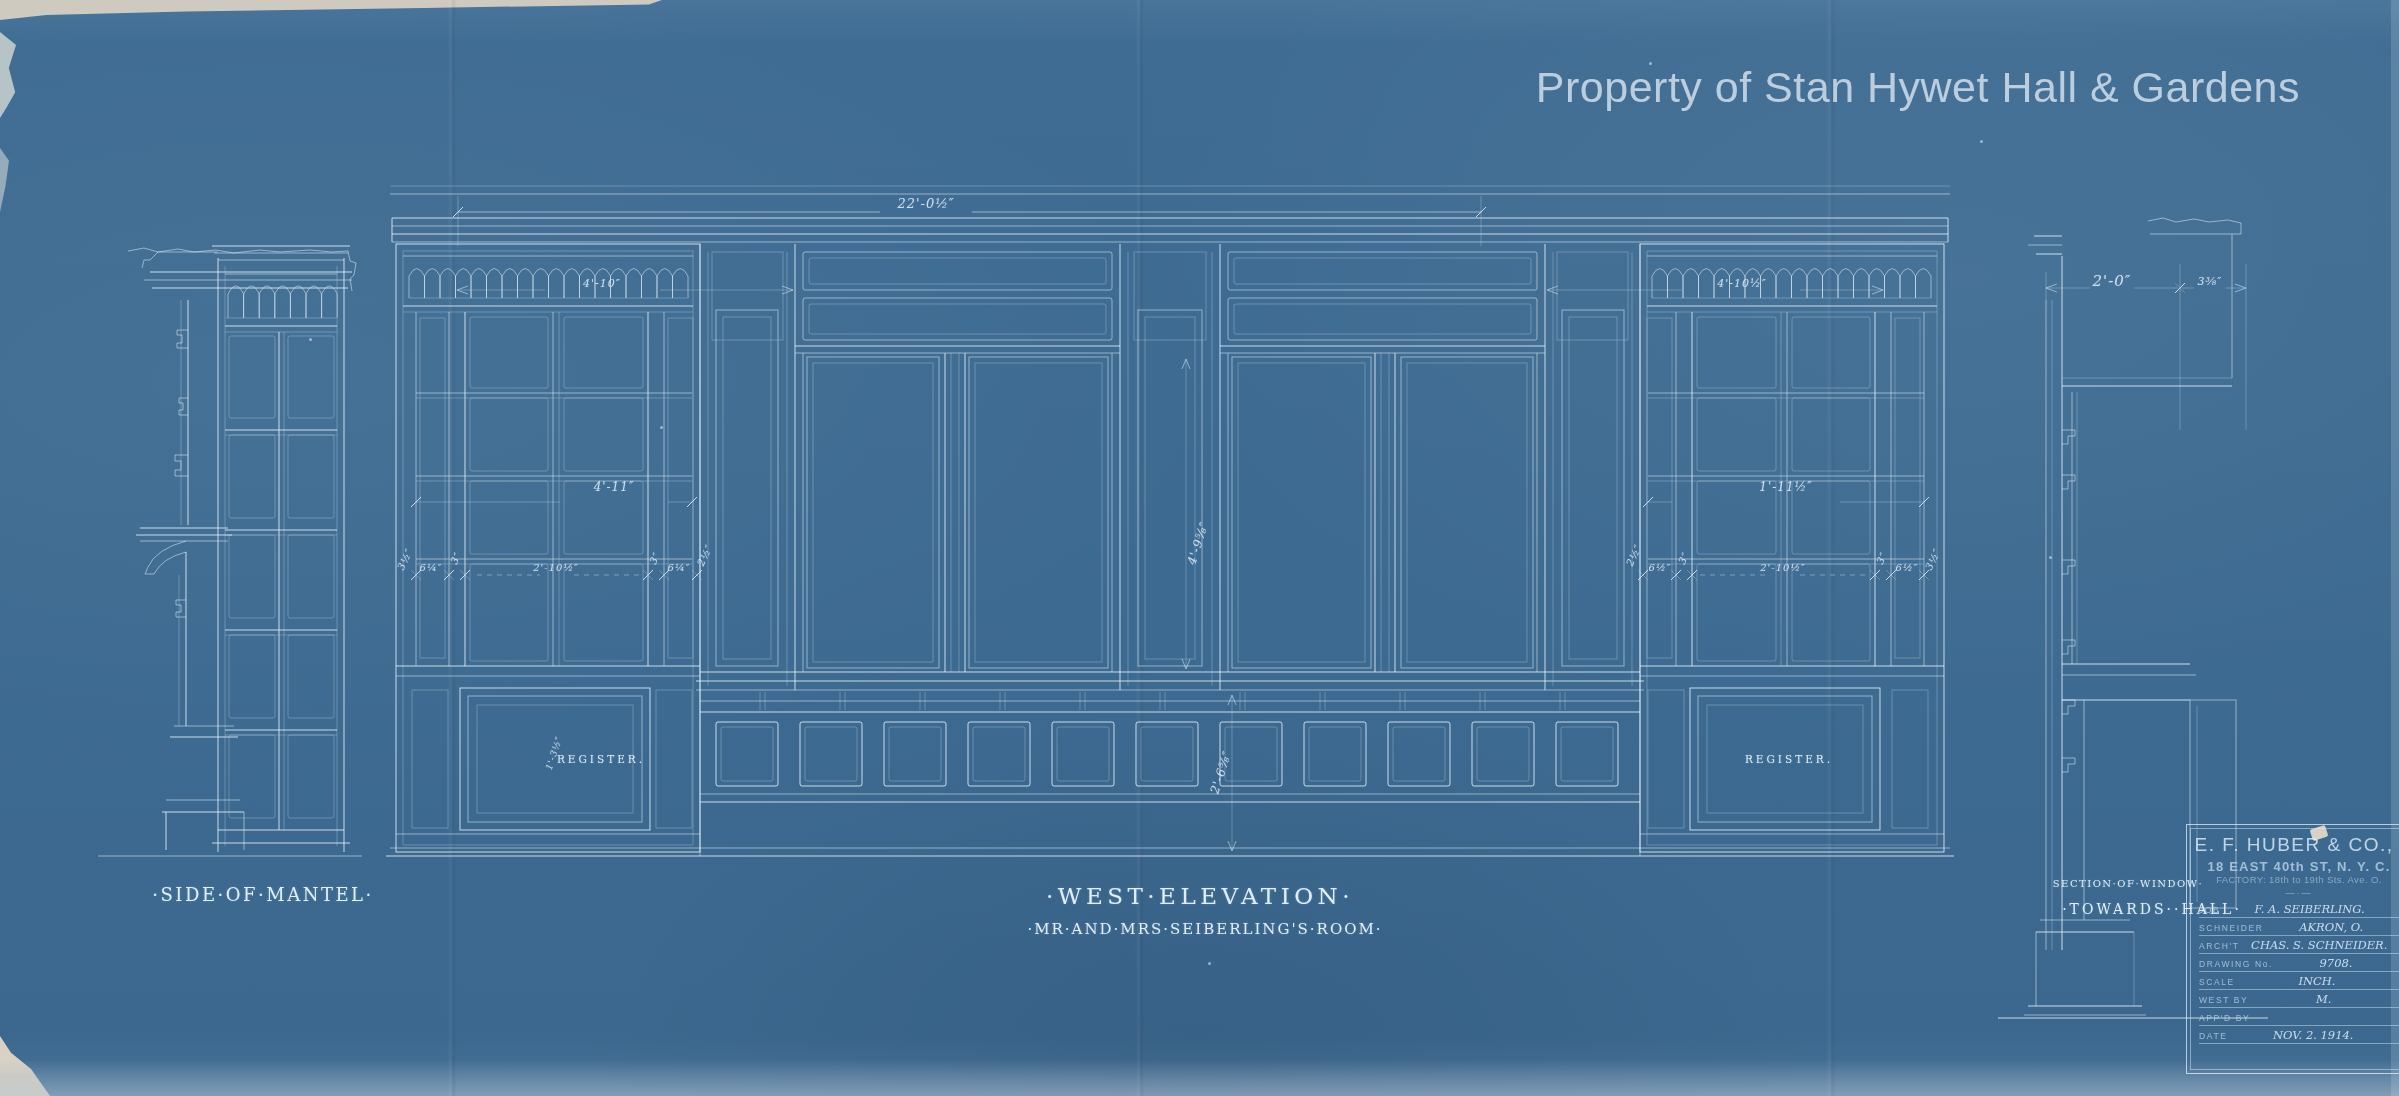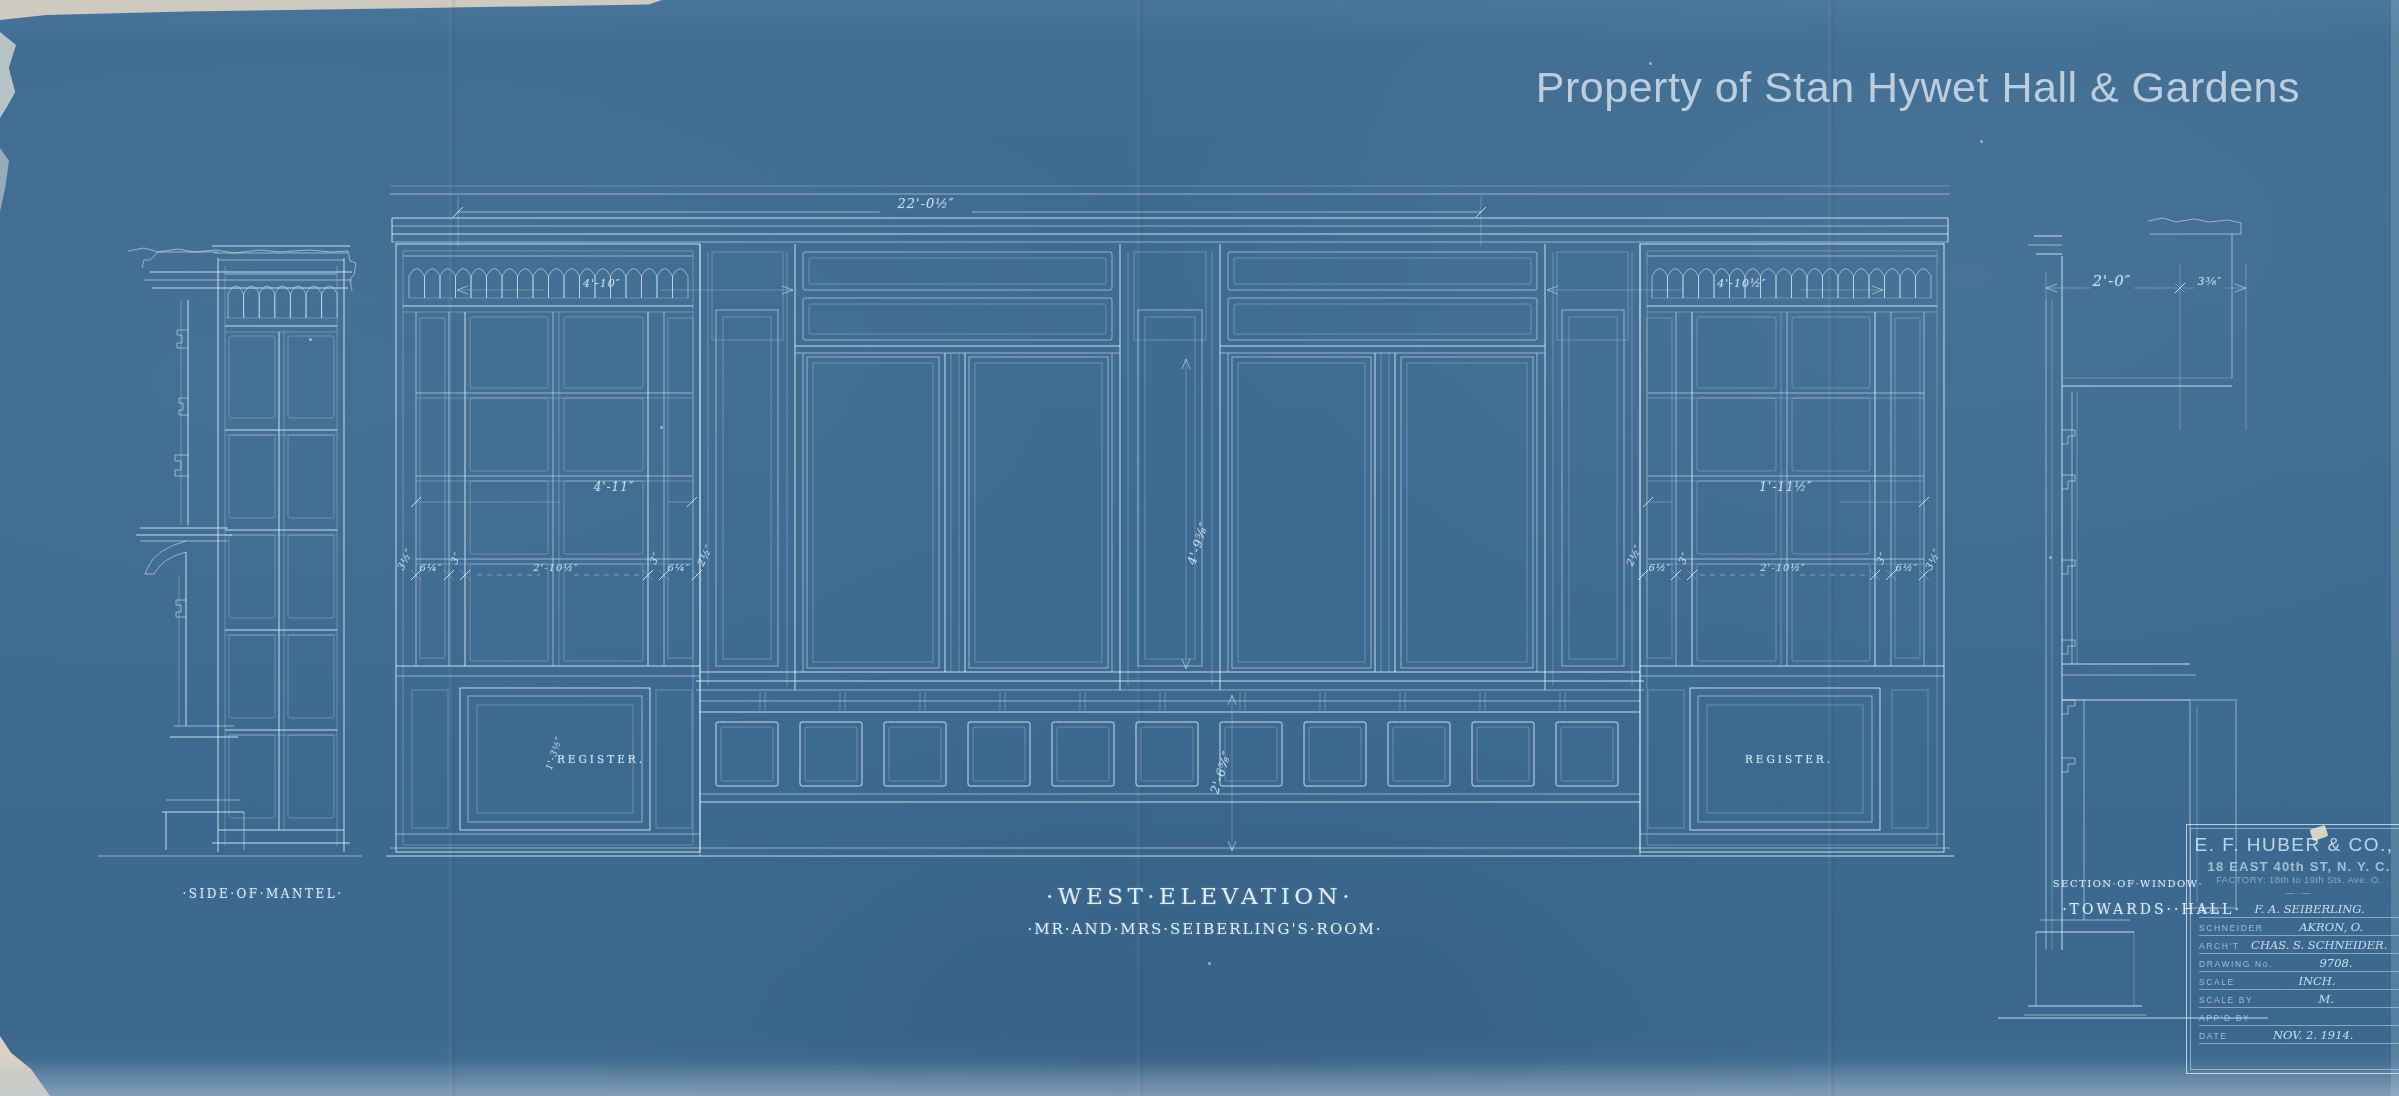--- a/index.html
+++ b/index.html
@@ -22,21 +22,21 @@
   .watermark{
     position:absolute; top:62px; left:1448px; width:852px;
     font:400 43px/1.2 "Liberation Sans", sans-serif;
     color:rgba(205,219,231,0.88); text-align:right; letter-spacing:0.5px;
   }
   .lbl{
     position:absolute; transform:translate(-50%,-50%); white-space:nowrap;
     font-family:"DejaVu Serif", serif; color:#e0eef8;
     text-shadow:0 0 3px rgba(190,220,245,0.25);
   }
-  .lbl-mantel{font-size:12px;letter-spacing:2.5px;}
+  .lbl-mantel{font-size:18px;letter-spacing:2.5px;}
   .lbl-title{font-size:23px;letter-spacing:4.5px;}
   .lbl-room{font-size:15px;letter-spacing:2px;}
   .lbl-secwin{font-size:10px;letter-spacing:1.5px;}
   .lbl-hall{font-size:14px;letter-spacing:3px;padding-left:48px;}
   .lbl-reg{font-size:10.5px;letter-spacing:3px;}
   .dim{
     position:absolute; white-space:nowrap;
     font-family:"DejaVu Serif", serif; font-style:italic;
     color:rgba(219,234,246,0.9); letter-spacing:1px;
     text-shadow:0 0 2px rgba(190,220,245,0.2);
@@ -491,21 +491,21 @@
         </div>
         <div class="tb-row">
           <span class="tb-label">DRAWING No.</span>
           <span class="tb-value">9708.</span>
         </div>
         <div class="tb-row">
           <span class="tb-label">SCALE</span>
           <span class="tb-value">INCH.</span>
         </div>
         <div class="tb-row">
-          <span class="tb-label">SCALE BY</span>
+          <span class="tb-label">WEST BY</span>
           <span class="tb-value">M.</span>
         </div>
         <div class="tb-row">
           <span class="tb-label">APP'D BY</span>
           <span class="tb-value"></span>
         </div>
         <div class="tb-row">
           <span class="tb-label">DATE</span>
           <span class="tb-value">NOV. 2. 1914.</span>
         </div>

